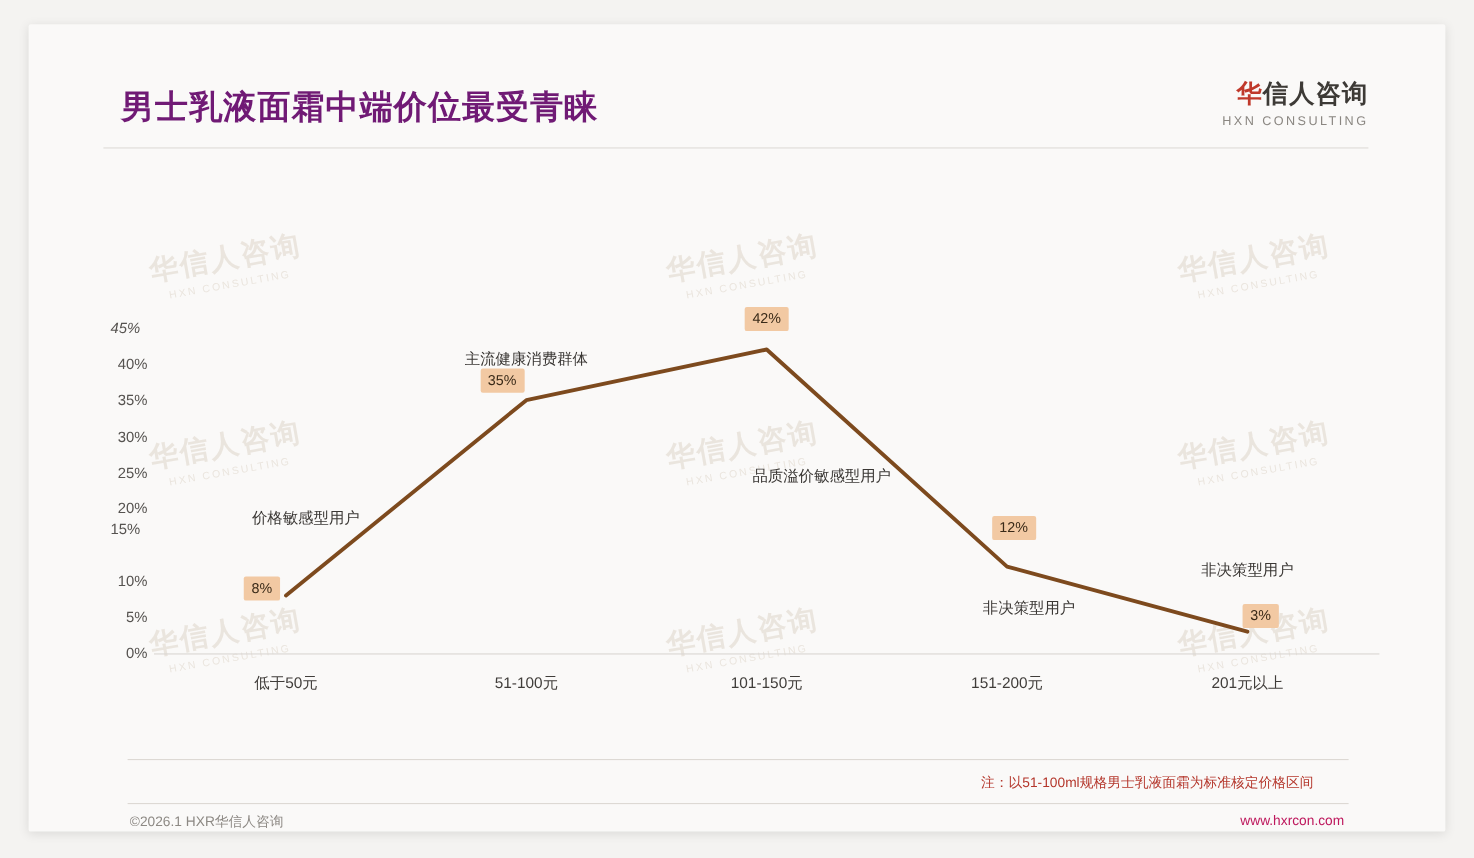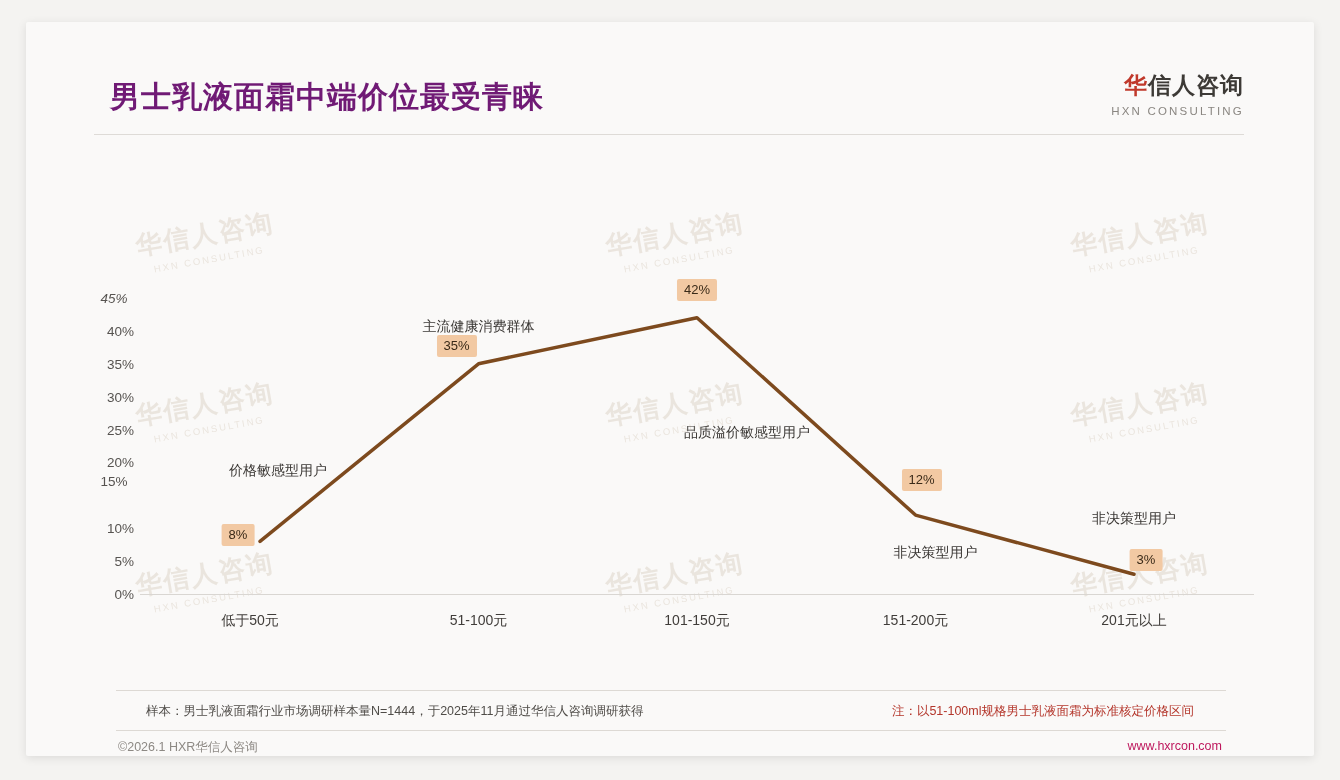--- a/index.html
+++ b/index.html
@@ -254,21 +254,21 @@
           <div class="axis-label-y" style="top: 256.222px; left: 0px; right: auto; width: 40px; text-align: right;">10%</div>
           <div class="axis-label-y" style="top: 209px; left: 0px; right: auto; width: 40px; text-align: center;">15%</div>
           <div class="axis-label-y" style="top: 190.444px; left: 0px; right: auto; width: 40px; text-align: right;">20%</div>
           <div class="axis-label-y" style="top: 157.556px; left: 0px; right: auto; width: 40px; text-align: right;">25%</div>
           <div class="axis-label-y" style="top: 124.667px; left: 0px; right: auto; width: 40px; text-align: right;">30%</div>
           <div class="axis-label-y" style="top: 91.7778px; left: 0px; right: auto; width: 40px; text-align: right;">35%</div>
           <div class="axis-label-y" style="top: 58.8889px; left: 0px; right: auto; width: 40px; text-align: right;">40%</div>
           <div class="axis-label-y" style="top: 26px; left: 0px; right: auto; width: 40px; text-align: center; font-style: italic;">45%</div>
         </div>
       <div id="x-axis-ticks">
-          <div class="tick-x" style="left: 156px; top: 340px;">低于50元</div>
+          <div class="tick-x" style="left: 166px; top: 340px;">低于50元</div>
           <div class="tick-x" style="left: 384.5px; top: 340px;">51-100元</div>
           <div class="tick-x" style="left: 603px; top: 340px;">101-150元</div>
           <div class="tick-x" style="left: 821.5px; top: 340px;">151-200元</div>
           <div class="tick-x" style="left: 1040px; top: 340px;">201元以上</div>
         </div>
       <div class="axis-x" style="top:322px;"></div>
       <svg class="line-layer" viewBox="0 0 1160 350" preserveAspectRatio="none">
         <polyline id="series-path" fill="none" stroke="#7d4a1e" stroke-width="3.5" stroke-linejoin="round" stroke-linecap="round" points="166,269.3777777777778 384.5,91.77777777777777 603,45.73333333333335 821.5,243.06666666666666 1040,302.26666666666665"></polyline>
       </svg>
       <div id="point-labels">
@@ -281,20 +281,19 @@
       <div id="annotations">
           <div class="annot" style="left: 184px; top: 190px;">价格敏感型用户</div>
           <div class="annot" style="left: 384.5px; top: 46px;">主流健康消费群体</div>
           <div class="annot" style="left: 653px; top: 152px;">品质溢价敏感型用户</div>
           <div class="annot" style="left: 841.5px; top: 272px;">非决策型用户</div>
           <div class="annot" style="left: 1040px; top: 238px;">非决策型用户</div>
         </div>
     </div>
 
     <div class="foot-rule-top"></div>
-    <div class="foot-sample">样本：男士乳液面霜行业市场调研样本量N=1444，于2025年11月通过华信人咨询调研获得</div>
     <div class="foot-note">注：以51-100ml规格男士乳液面霜为标准核定价格区间</div>
     <div class="foot-rule-bottom"></div>
     <div class="foot-copy">©2026.1 HXR华信人咨询</div>
     <div class="foot-url">www.hxrcon.com</div>
 
   </div>
 </div>
 
 </body></html>

